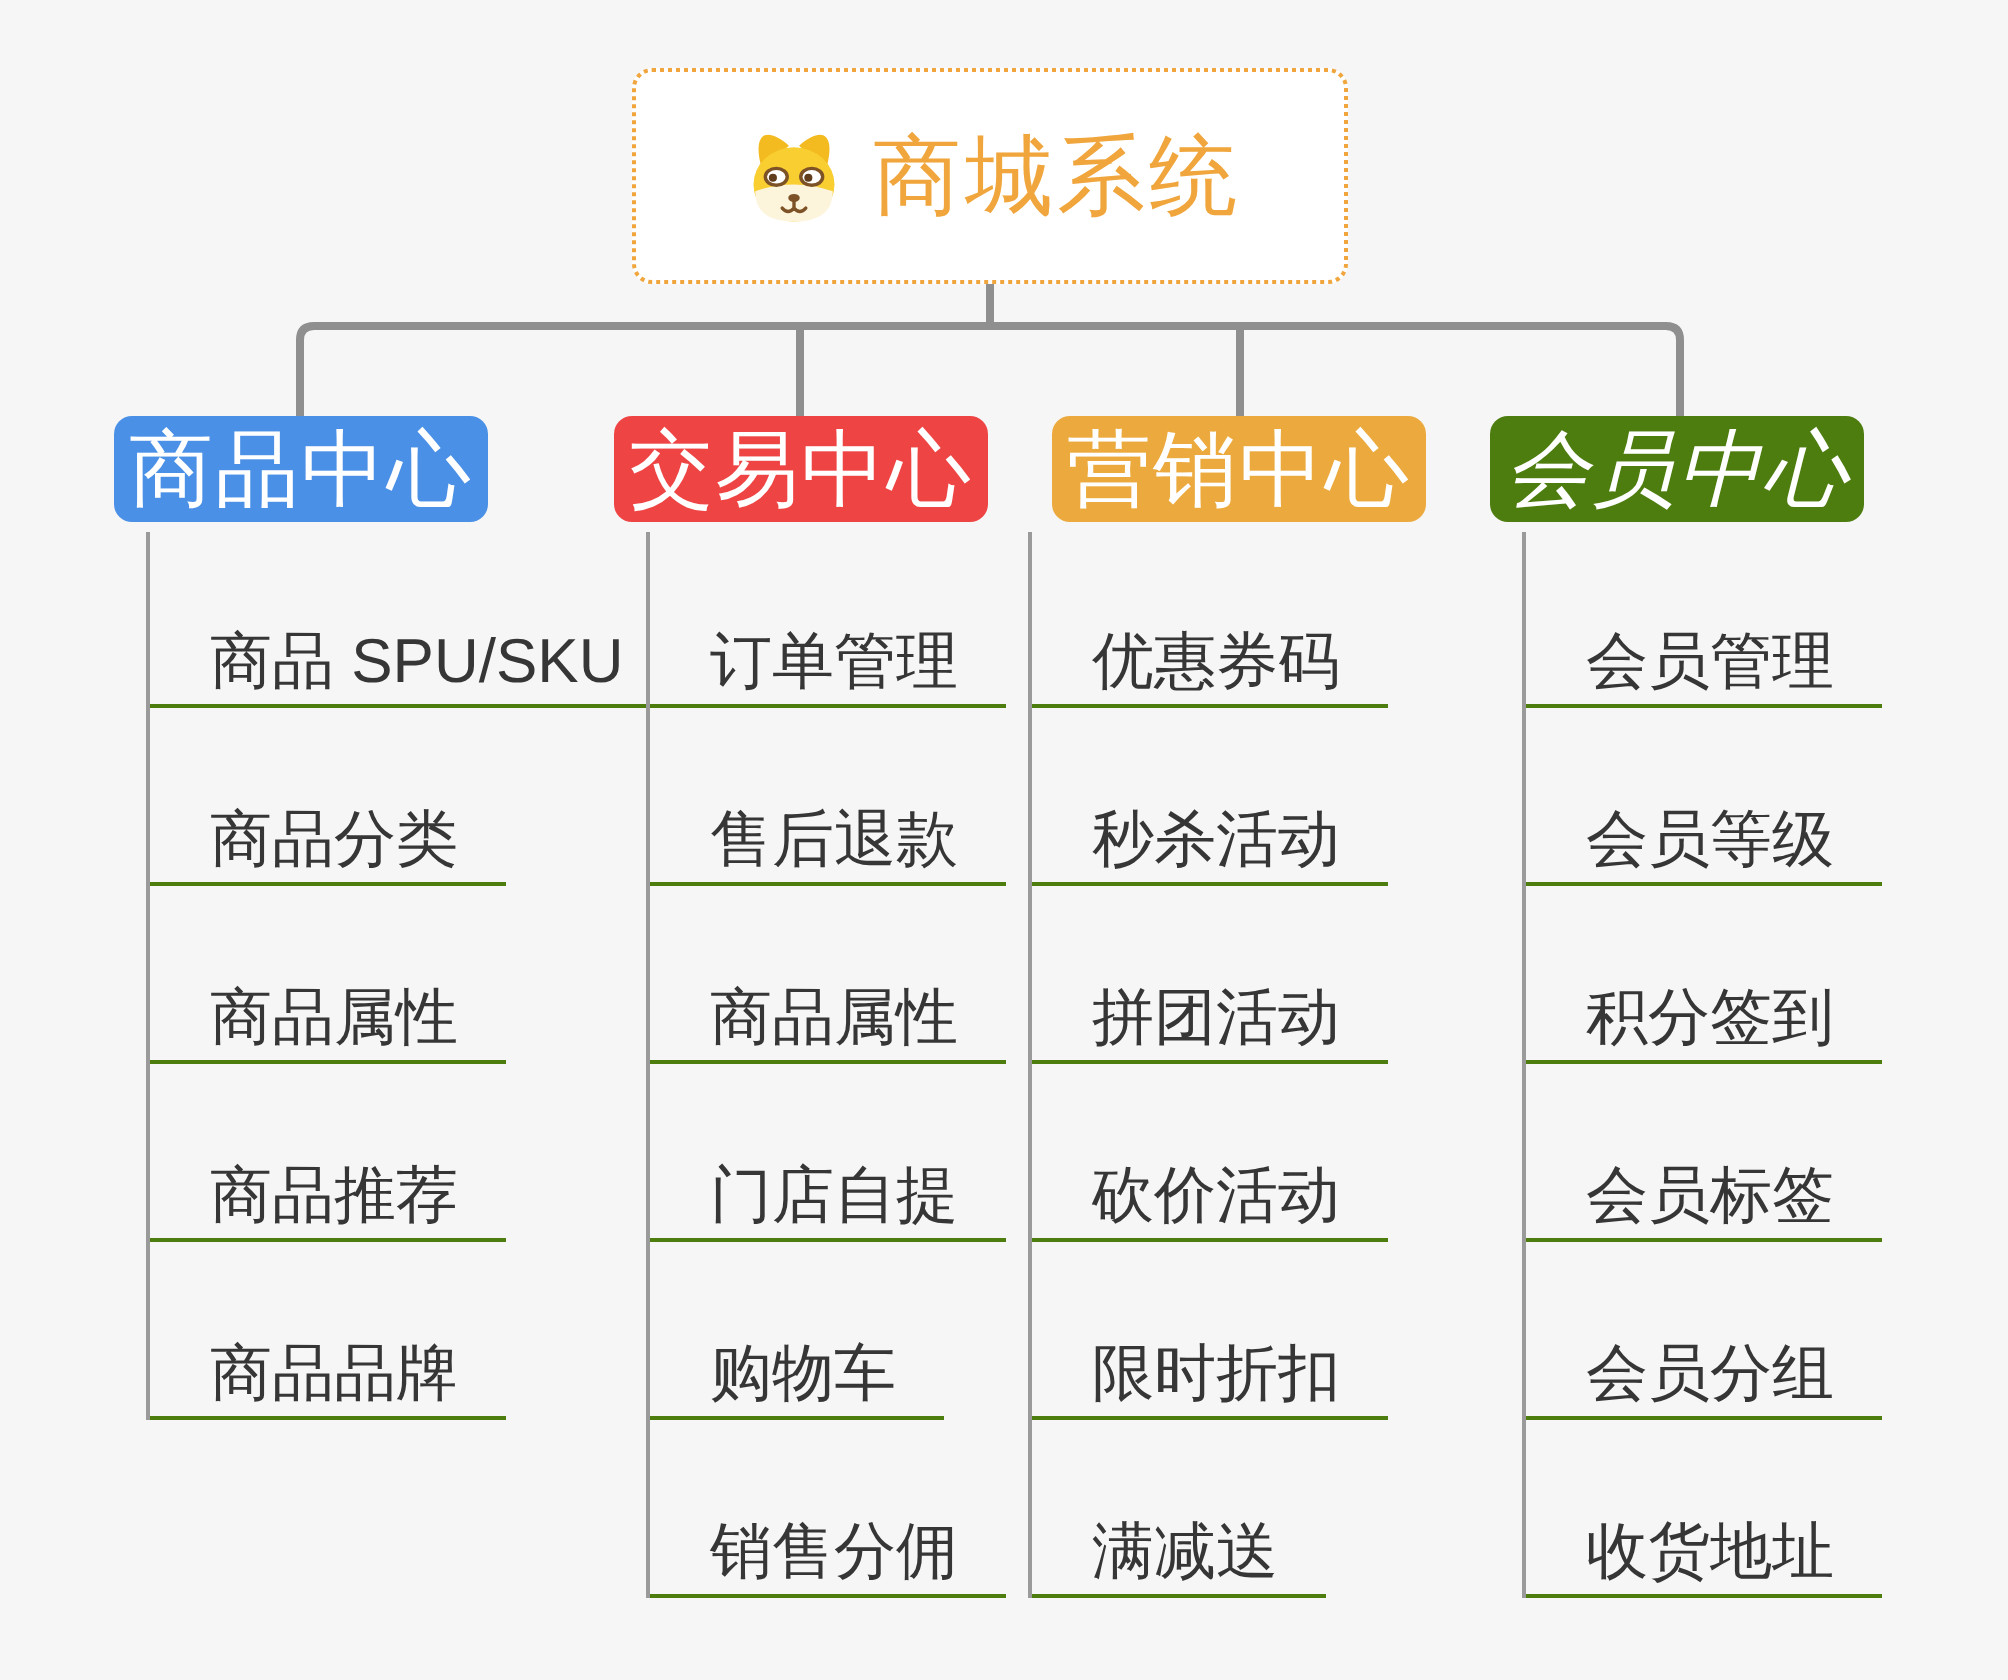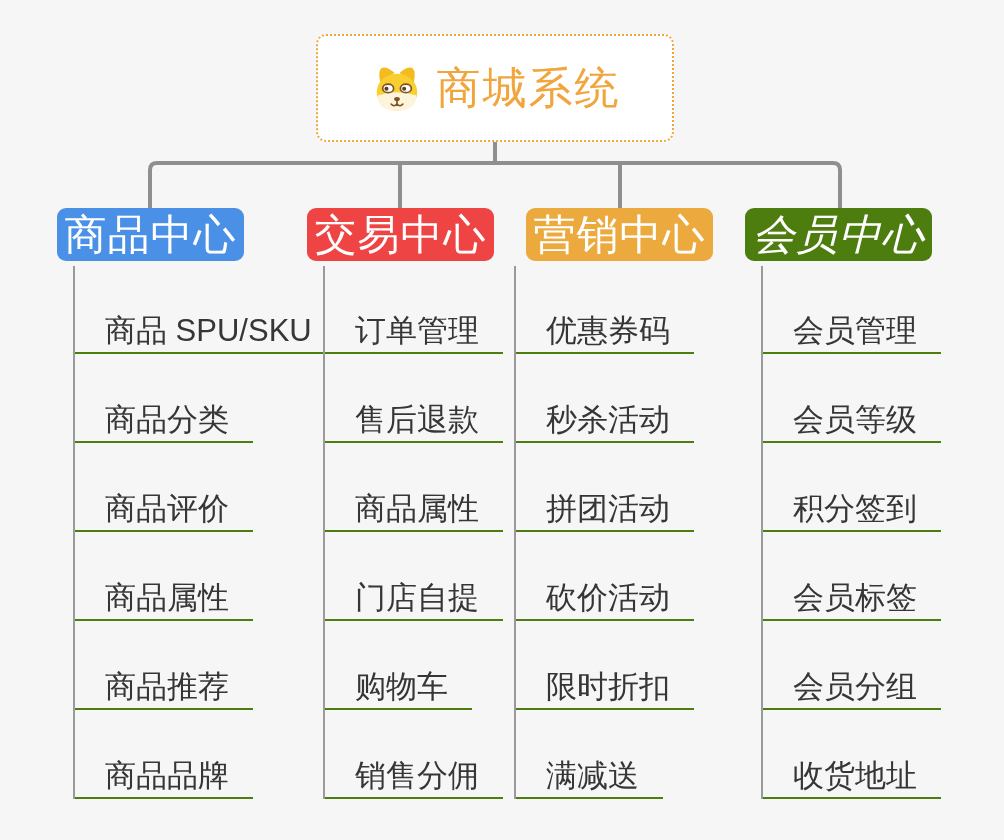--- a/index.html
+++ b/index.html
@@ -105,21 +105,20 @@
   </div>
 
   <div class="branch-node branch-1" style="background-color: rgb(74, 144, 230);">商品中心</div>
   <div class="branch-node branch-2" style="background-color: #ef4444;">交易中心</div>
   <div class="branch-node branch-3" style="background-color: rgb(236, 170, 62); text-align: right;">营销中心</div>
   <div class="branch-node branch-4" style="background-color: #4d7c0f; font-style: italic;">会员中心</div>
 
   <ul class="leaf-col col-1">
     <li class="leaf">商品 SPU/SKU</li>
     <li class="leaf">商品分类</li>
-    <li class="leaf">商品评价</li>
     <li class="leaf">商品属性</li>
     <li class="leaf">商品推荐</li>
     <li class="leaf">商品品牌</li>
   </ul>
 
   <ul class="leaf-col col-2">
     <li class="leaf">订单管理</li>
     <li class="leaf">售后退款</li>
     <li class="leaf">商品属性</li>
     <li class="leaf">门店自提</li>

